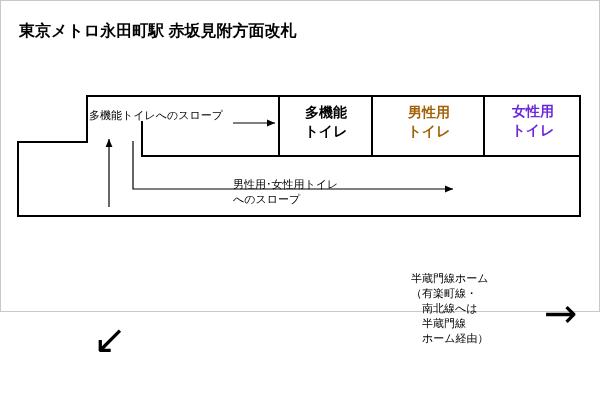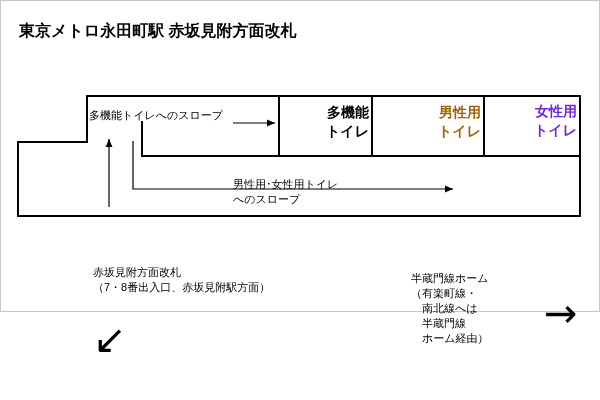--- a/index.html
+++ b/index.html
@@ -42,21 +42,21 @@
   }
   .wall {
     position: absolute;
     background: #000000;
   }
   .room-label {
     position: absolute;
     font-size: 14px;
     font-weight: bold;
     line-height: 19px;
-    text-align: right;
+    text-align: center;
     white-space: pre-line;
   }
   .room-label.multi   { color: #000000; }
   .room-label.male    { color: #a16207; }
   .room-label.female  { color: #6d28d9; font-family: Liberation Mono, monospace; }
 
   .note {
     position: absolute;
     font-size: 11px;
     line-height: 15px;
@@ -147,22 +147,20 @@
       </defs>
 
       <path d="M108,126 L108,58" stroke="#000000" stroke-width="1.2" fill="none" marker-end="url(#ah)"></path>
 
       <path d="M232,42 L274,42" stroke="#000000" stroke-width="1.2" fill="none" marker-end="url(#ah)"></path>
 
       <path d="M132,60 L132,108 L452,108" stroke="#000000" stroke-width="1.2" fill="none" marker-end="url(#ah)"></path>
     </svg>
   </div>
 
-  <div class="caption left">赤坂見附方面改札
-（7・8番出入口、赤坂見附駅方面）</div>
   <div class="caption right">半蔵門線ホーム
 （有楽町線・
 　南北線へは
 　半蔵門線
 　ホーム経由）</div>
 
   <div class="big-arrow sw">↙</div>
   <div class="big-arrow e">→</div>
 
 </div>

